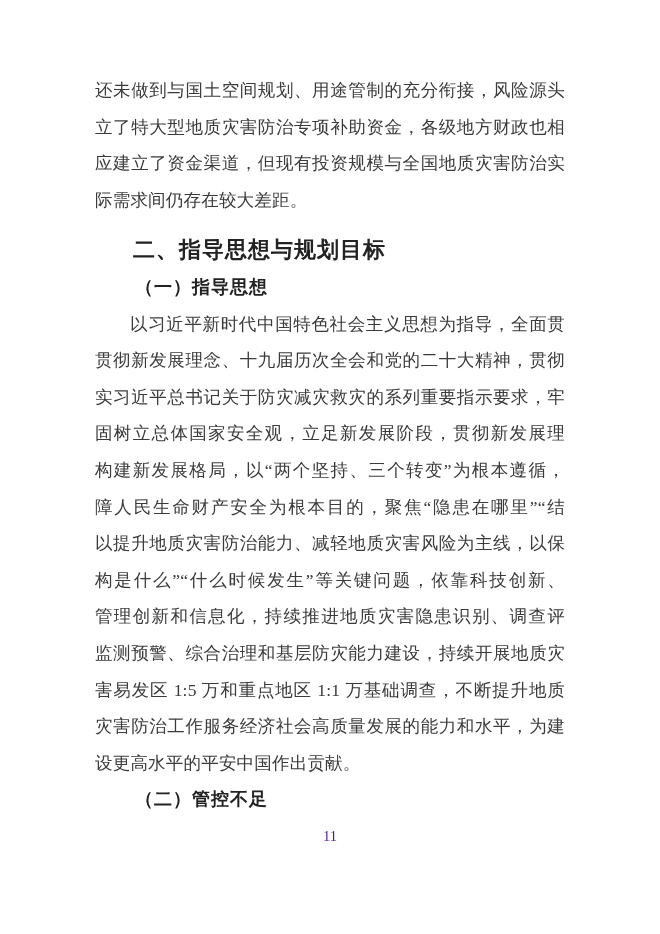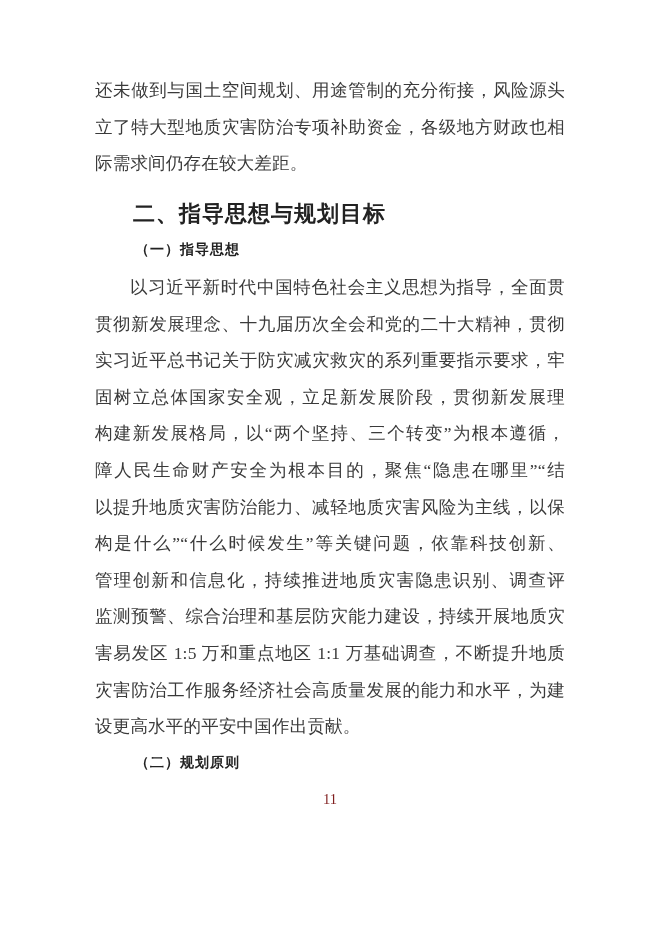--- a/index.html
+++ b/index.html
@@ -48,43 +48,44 @@
     font-size: 22px;
     color: #222222;
     line-height: 36.6px;
     height: 36.6px;
     padding-left: 38px;
     margin-top: 14px;
     letter-spacing: 1px;
   }
   .sub-heading {
     font-weight: bold;
-    font-size: 14px;
+    font-size: 18px;
     color: #222222;
     line-height: 36.6px;
     height: 36.6px;
     padding-left: 40px;
     letter-spacing: 1px;
   }
   .page-number {
     text-align: center;
     font-size: 14.5px;
-    color: #7f1d1d;
+    color: #4c1d95;
     margin-top: 8px;
     line-height: 20px;
   }
 </style>
 </head>
 <body>
 
 <div class="page">
 
   <div class="para" data-indent="false">
       <div class="line line-first">还未做到与国土空间规划、用途管制的充分衔接，风险源头</div>
       <div class="line">立了特大型地质灾害防治专项补助资金，各级地方财政也相</div>
+      <div class="line">应建立了资金渠道，但现有投资规模与全国地质灾害防治实</div>
       <div class="line line-last">际需求间仍存在较大差距。</div>
     </div>
 
   <div class="section-heading">二、指导思想与规划目标</div>
 
   <div class="sub-heading">（一）指导思想</div>
 
   <div class="para" data-indent="true">
       <div class="line line-first">以习近平新时代中国特色社会主义思想为指导，全面贯</div>
       <div class="line">贯彻新发展理念、十九届历次全会和党的二十大精神，贯彻落</div>
@@ -94,17 +95,17 @@
       <div class="line">障人民生命财产安全为根本目的，聚焦“隐患在哪里”“结</div>
       <div class="line">以提升地质灾害防治能力、减轻地质灾害风险为主线，以保</div>
       <div class="line">构是什么”“什么时候发生”等关键问题，依靠科技创新、</div>
       <div class="line">管理创新和信息化，持续推进地质灾害隐患识别、调查评价、</div>
       <div class="line">监测预警、综合治理和基层防灾能力建设，持续开展地质灾</div>
       <div class="line">害易发区 1:5 万和重点地区 1:1 万基础调查，不断提升地质</div>
       <div class="line">灾害防治工作服务经济社会高质量发展的能力和水平，为建</div>
       <div class="line line-last">设更高水平的平安中国作出贡献。</div>
     </div>
 
-  <div class="sub-heading">（二）规划原则</div>
+  <div class="sub-heading">（二）管控不足</div>
 
   <div class="page-number">11</div>
 
 </div>
 
 </body></html>

